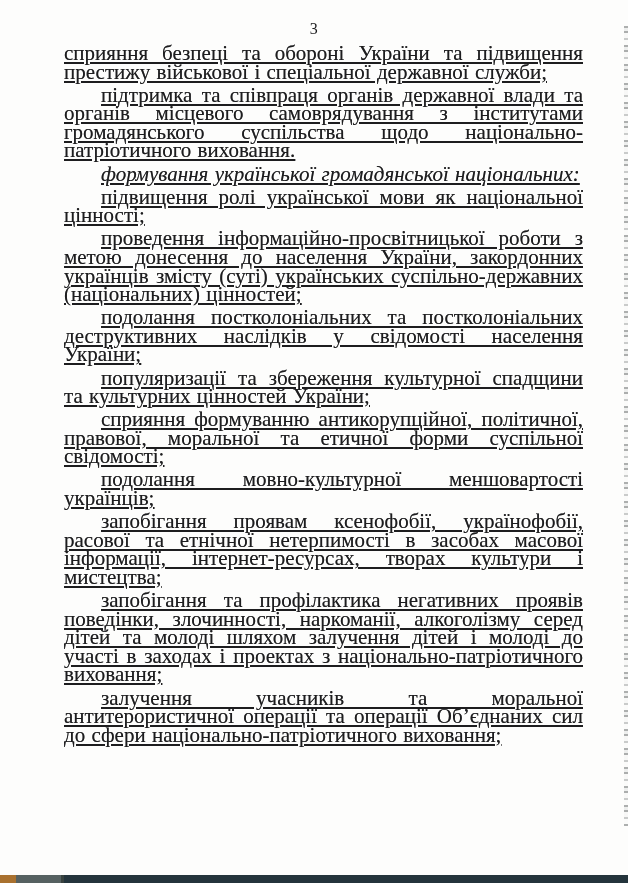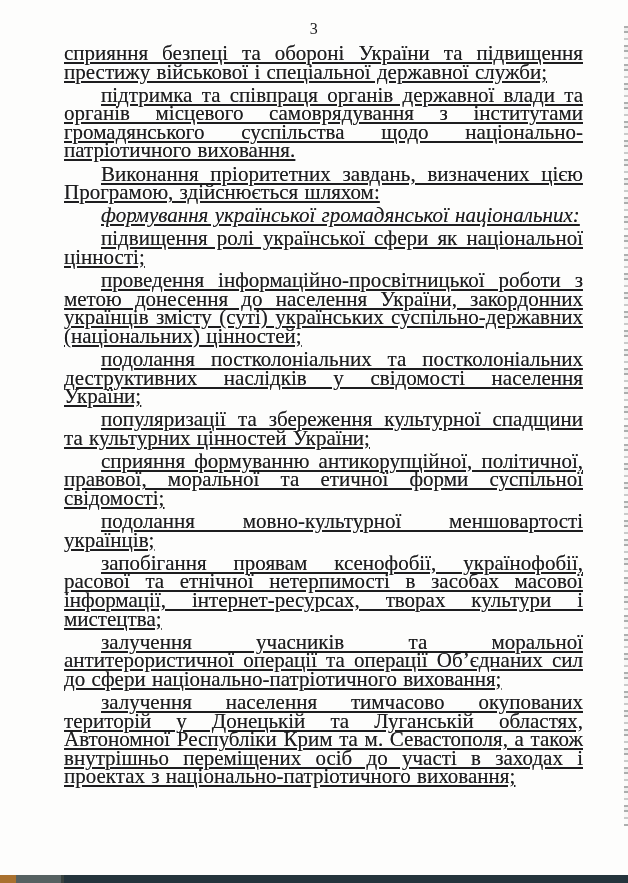--- a/index.html
+++ b/index.html
@@ -114,31 +114,30 @@
 </head>
 <body>
 
 <div class="page" style="--page-bg: #fdfdfc; --text: #1d1d1f; --strip-orange: #a9712f; --strip-gray: #566161; --strip-dark: #24343c;">
 
   <div class="page-number">3</div>
 
   <div class="content">
       <p class="para">сприяння безпеці та обороні України та підвищення престижу військової і спеціальної державної служби;</p>
       <p class="para indent">підтримка та співпраця органів державної влади та органів місцевого самоврядування з інститутами громадянського суспільства щодо національно-патріотичного виховання.</p>
-      <p class="para indent">Виконання пріоритетних завдань, визначених цією Програмою, здійснюється шляхом:</p>
       <p class="para indent italic">формування української громадянської національних:</p>
-      <p class="para indent">підвищення ролі української сфери як національної цінності;</p>
+      <p class="para indent">підвищення ролі української мови як національної цінності;</p>
       <p class="para indent">проведення інформаційно-просвітницької роботи з метою донесення до населення України, закордонних українців змісту (суті) українських суспільно-державних (національних) цінностей;</p>
       <p class="para indent">подолання постколоніальних та постколоніальних деструктивних наслідків у свідомості населення України;</p>
       <p class="para indent">популяризації та збереження культурної спадщини та культурних цінностей України;</p>
       <p class="para indent">сприяння формуванню антикорупційної, політичної, правової, моральної та етичної форми суспільної свідомості;</p>
       <p class="para indent">подолання мовно-культурної меншовартості українців;</p>
       <p class="para indent">запобігання проявам ксенофобії, українофобії, расової та етнічної нетерпимості в засобах масової інформації, інтернет-ресурсах, творах культури і мистецтва;</p>
+      <p class="para indent">запобігання та профілактика негативних проявів поведінки, злочинності, наркоманії, алкоголізму серед дітей та молоді шляхом залучення дітей і молоді до участі в заходах і проектах з національно-патріотичного виховання;</p>
       <p class="para indent">залучення учасників та моральної антитерористичної операції та операції Об’єднаних сил до сфери національно-патріотичного виховання;</p>
-      <p class="para indent">залучення населення тимчасово окупованих територій у Донецькій та Луганській областях, Автономної Республіки Крим та м. Севастополя, а також внутрішньо переміщених осіб до участі в заходах і проектах з національно-патріотичного виховання;</p>
     </div>
 
   <div class="barcode">
     <div class="barcode-digits">
       <span>4 001212 25912</span>
       <span>03003</span>
     </div>
     <div class="bars">
       <div class="bars-left"></div>
       <div class="bars-right"></div>

